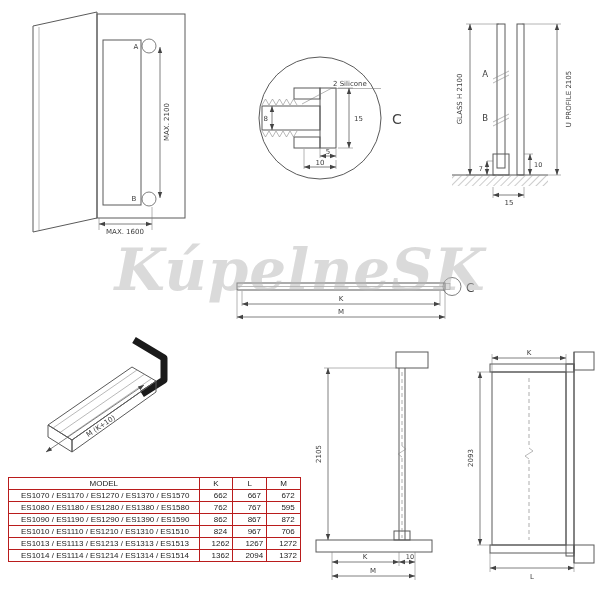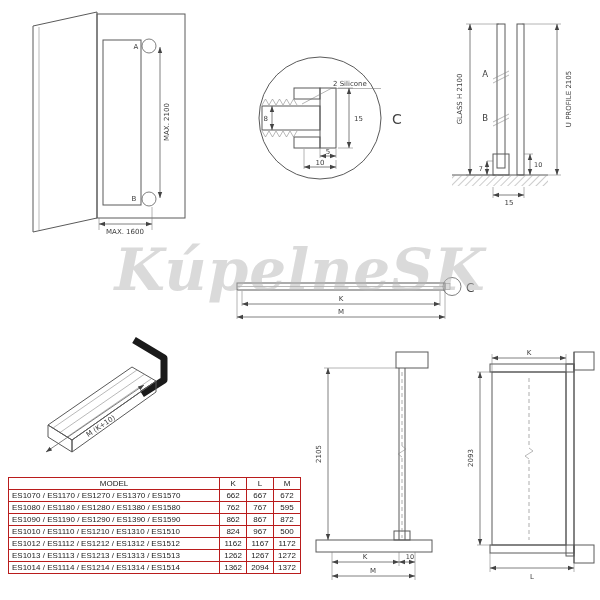--- a/index.html
+++ b/index.html
@@ -17,21 +17,21 @@
   .dim{stroke:#555;fill:none;stroke-width:.75;}
   .ext{stroke:#777;fill:none;stroke-width:.55;}
   .dash{stroke:#8a8a8a;fill:none;stroke-width:.7;stroke-dasharray:4 3;}
   .watermark{position:absolute;left:0;right:0;top:236px;text-align:center;
              font-family:"DejaVu Serif",serif;font-style:italic;font-weight:bold;
              font-size:58px;letter-spacing:1px;color:#b7b7b7;opacity:.5;pointer-events:none;z-index:5;}
   table.spec{position:absolute;left:8px;top:477px;width:293px;border-collapse:collapse;z-index:3;background:#fff;}
   table.spec th,table.spec td{border:1px solid #b91c1c;font-size:8px;font-weight:normal;
              height:11px;line-height:11px;padding:0 3px;color:#222;white-space:nowrap;}
   table.spec th{text-align:center;}
-  table.spec td{text-align:center;}
+  table.spec td{text-align:center;padding-left:12px;}
   table.spec td.model{text-align:left;}
   table.spec col.model-col{width:212px;}
   table.spec col.num-col{width:27px;}
 </style>
 </head>
 <body>
 
 <div class="canvas">
 
   <div class="watermark">KúpelneSK</div>
@@ -269,27 +269,21 @@
       <tr>
         <td class="model">ES1090 / ES1190 / ES1290 / ES1390 / ES1590</td>
         <td>862</td>
         <td>867</td>
         <td>872</td>
       </tr>
       <tr>
         <td class="model">ES1010 / ES1110 / ES1210 / ES1310 / ES1510</td>
         <td>824</td>
         <td>967</td>
-        <td>500</td>
-      </tr>
-      <tr>
-        <td class="model">ES1012 / ES1112 / ES1212 / ES1312 / ES1512</td>
-        <td>1162</td>
-        <td>1167</td>
-        <td>1172</td>
+        <td>706</td>
       </tr>
       <tr>
         <td class="model">ES1013 / ES1113 / ES1213 / ES1313 / ES1513</td>
         <td>1262</td>
         <td>1267</td>
         <td>1272</td>
       </tr>
       <tr>
         <td class="model">ES1014 / ES1114 / ES1214 / ES1314 / ES1514</td>
         <td>1362</td>

